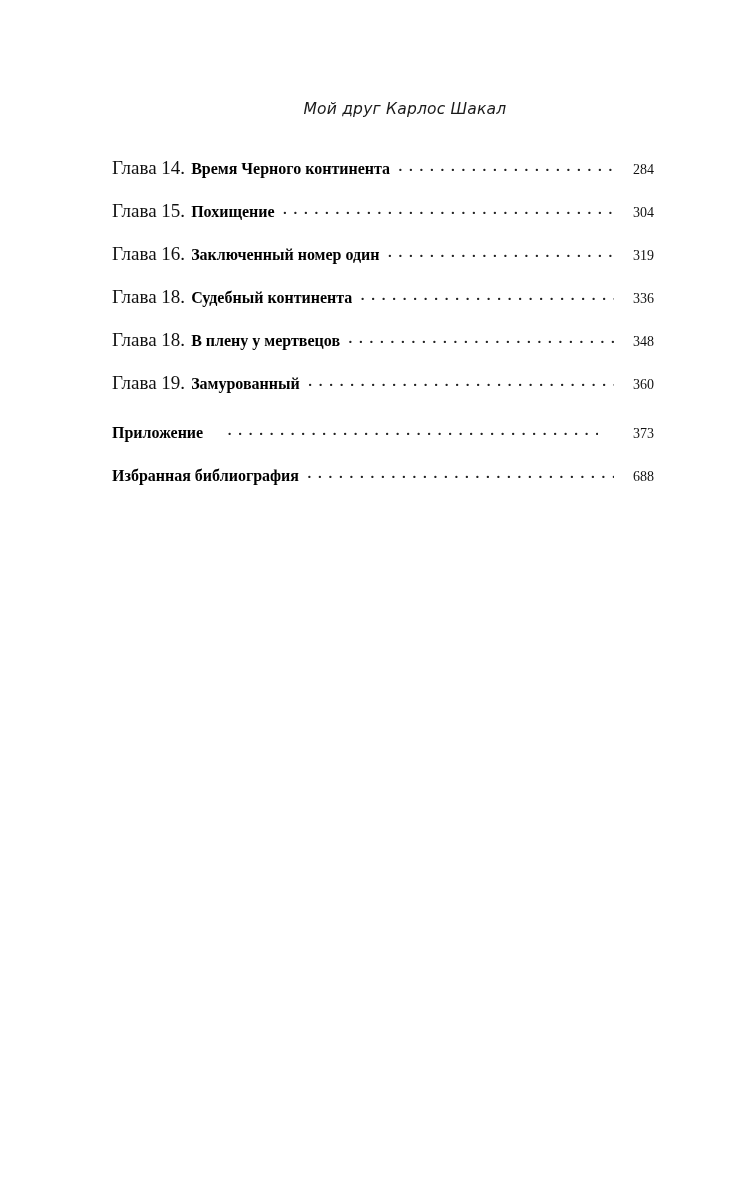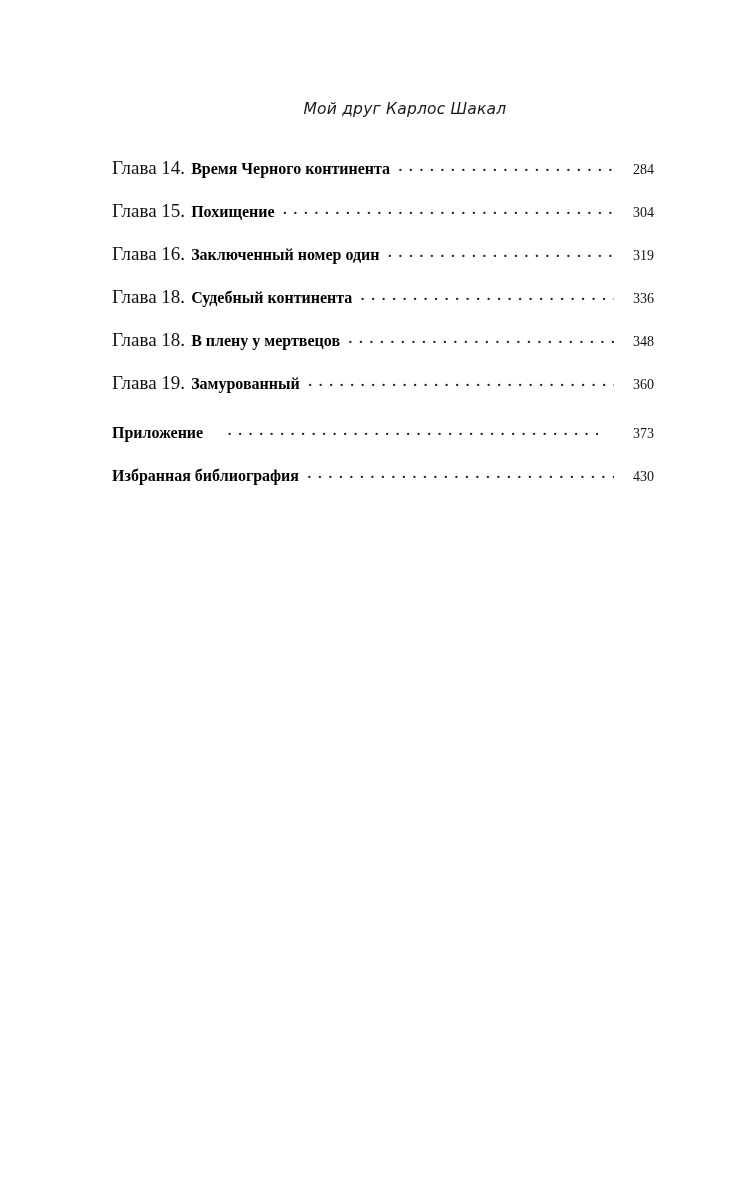--- a/index.html
+++ b/index.html
@@ -169,17 +169,17 @@
       </span>
       <span class="dots"></span>
       <span class="page-num">373</span>
     </div>
 
     <div class="toc-entry section">
       <span class="entry-text">
         <span class="chapter-title">Избранная библиография</span>
       </span>
       <span class="dots"></span>
-      <span class="page-num">430</span>
+      <span class="page-num">688</span>
     </div>
 
   </div>
 </div>
 
 </body></html>

